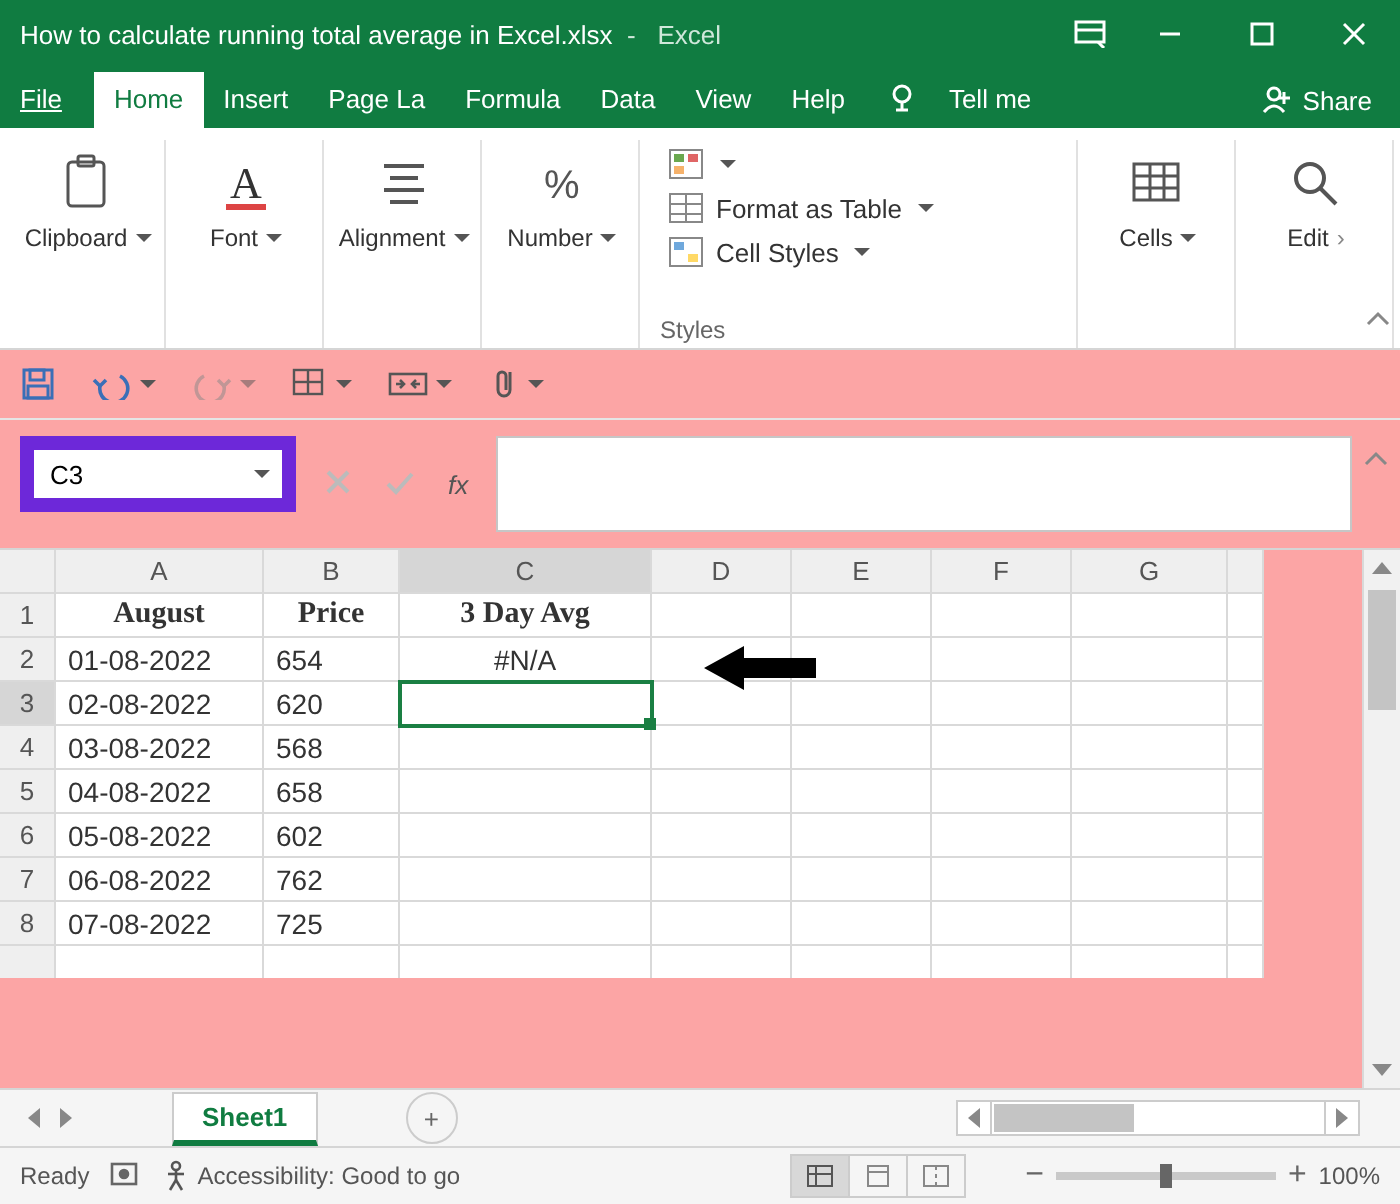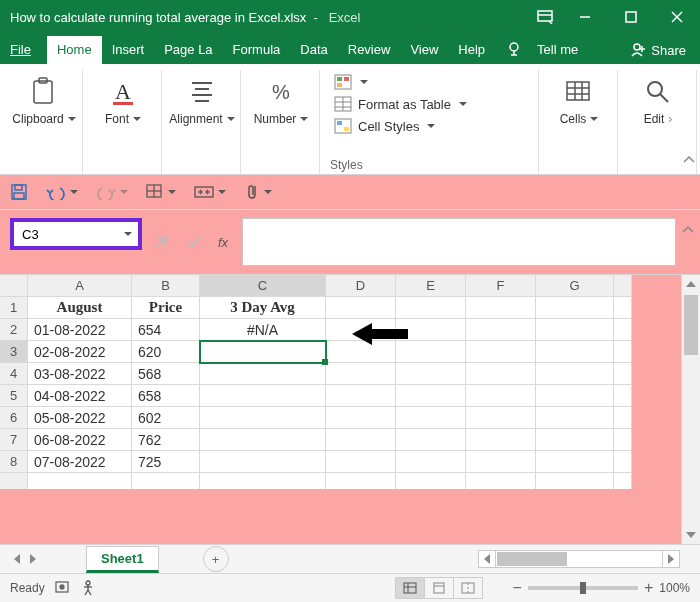--- a/index.html
+++ b/index.html
@@ -32,21 +32,21 @@
 .chev{width:0;height:0;border-left:4px solid transparent;border-right:4px solid transparent;border-top:4px solid #555;}
 .styleslist{display:flex;flex-direction:column;gap:6px;padding:4px 4px 0 4px;}
 .slitem{display:flex;align-items:center;gap:6px;font-size:13px;}
 .slitem .chev{margin-left:2px;}
 .ribbon .collapse{position:absolute;right:4px;bottom:4px;}
 
 .qat{height:34px;display:flex;align-items:center;gap:18px;padding:0 10px;border-bottom:1px solid #e5e5e5;}
 .qat .qi{display:flex;align-items:center;gap:4px;}
 
 .fbar{display:flex;align-items:stretch;border-bottom:1px solid #d5d5d5;}
-.namebox{width:112px;border:4px solid #6d28d9;margin:8px 4px 8px 10px;display:flex;align-items:center;padding:0 6px;height:24px;background:#fff;}
+.namebox{width:112px;border:7px solid #6d28d9;margin:8px 4px 8px 10px;display:flex;align-items:center;padding:0 6px;height:24px;background:#fff;}
 .namebox input{border:0;width:70px;font-size:13px;outline:none;}
 .namebox .dd{margin-left:auto;}
 .fx-btns{display:flex;align-items:center;padding:0 10px;gap:16px;color:#999;}
 .fx-area{flex:1;border:1px solid #c6c6c6;margin:8px 24px 8px 4px;min-height:46px;background:#fff;position:relative;}
 .fx-expand{position:absolute;right:-20px;top:4px;}
 
 .gridwrap{flex:1;display:flex;flex-direction:column;overflow:hidden;position:relative;}
 .sheet{display:grid;grid-template-columns:28px 104px 68px 126px 70px 70px 70px 78px 18px;font-size:14px;}
 .colh,.rowh,.cell,.corner{border-right:1px solid #d9d9d9;border-bottom:1px solid #d9d9d9;height:22px;display:flex;align-items:center;padding:0 6px;box-sizing:border-box;background:#fff;}
 .colh,.rowh,.corner{background:#efefef;color:#555;justify-content:center;font-size:13px;}
@@ -131,21 +131,20 @@
     </div>
   </div>
 
   <div class="tabs">
     <div class="tab file">File</div>
     <div class="tab active">Home</div>
     <div class="tab">Insert</div>
     <div class="tab">Page La</div>
     <div class="tab">Formula</div>
     <div class="tab">Data</div>
-    <div class="tab">Review</div>
     <div class="tab">View</div>
     <div class="tab">Help</div>
     <div class="tm">
       <svg width="18" height="18" stroke="#fff" fill="none">
           <circle cx="9" cy="7" r="4" stroke-width="1.5"></circle>
           <line x1="9" y1="11" x2="9" y2="15" stroke-width="1.5"></line>
           <line x1="6" y1="15" x2="12" y2="15" stroke-width="1.5"></line>
         </svg>
     </div>
     <div class="tab" style="padding-left:4px">Tell me</div>
@@ -509,20 +508,21 @@
           <circle cx="7" cy="7" r="2" fill="#666"></circle>
         </svg></span>
     <span style="display:flex;align-items:center;gap:4px">
       <svg width="14" height="16" stroke="#555" fill="none" stroke-width="1.3">
           <circle cx="7" cy="3" r="2"></circle>
           <line x1="7" y1="5" x2="7" y2="10"></line>
           <line x1="3" y1="7" x2="11" y2="7"></line>
           <line x1="7" y1="10" x2="4" y2="15"></line>
           <line x1="7" y1="10" x2="10" y2="15"></line>
         </svg>
+      <span>Accessibility: Good to go</span>
     </span>
     <div class="views">
       <div class="vbtn">
           <svg width="14" height="12" stroke="#555" fill="none">
             <rect x="1" y="1" width="12" height="10"></rect>
             <line x1="1" y1="5" x2="13" y2="5"></line>
             <line x1="5" y1="1" x2="5" y2="11"></line>
           </svg>
         </div>
       <div class="vbtn">

